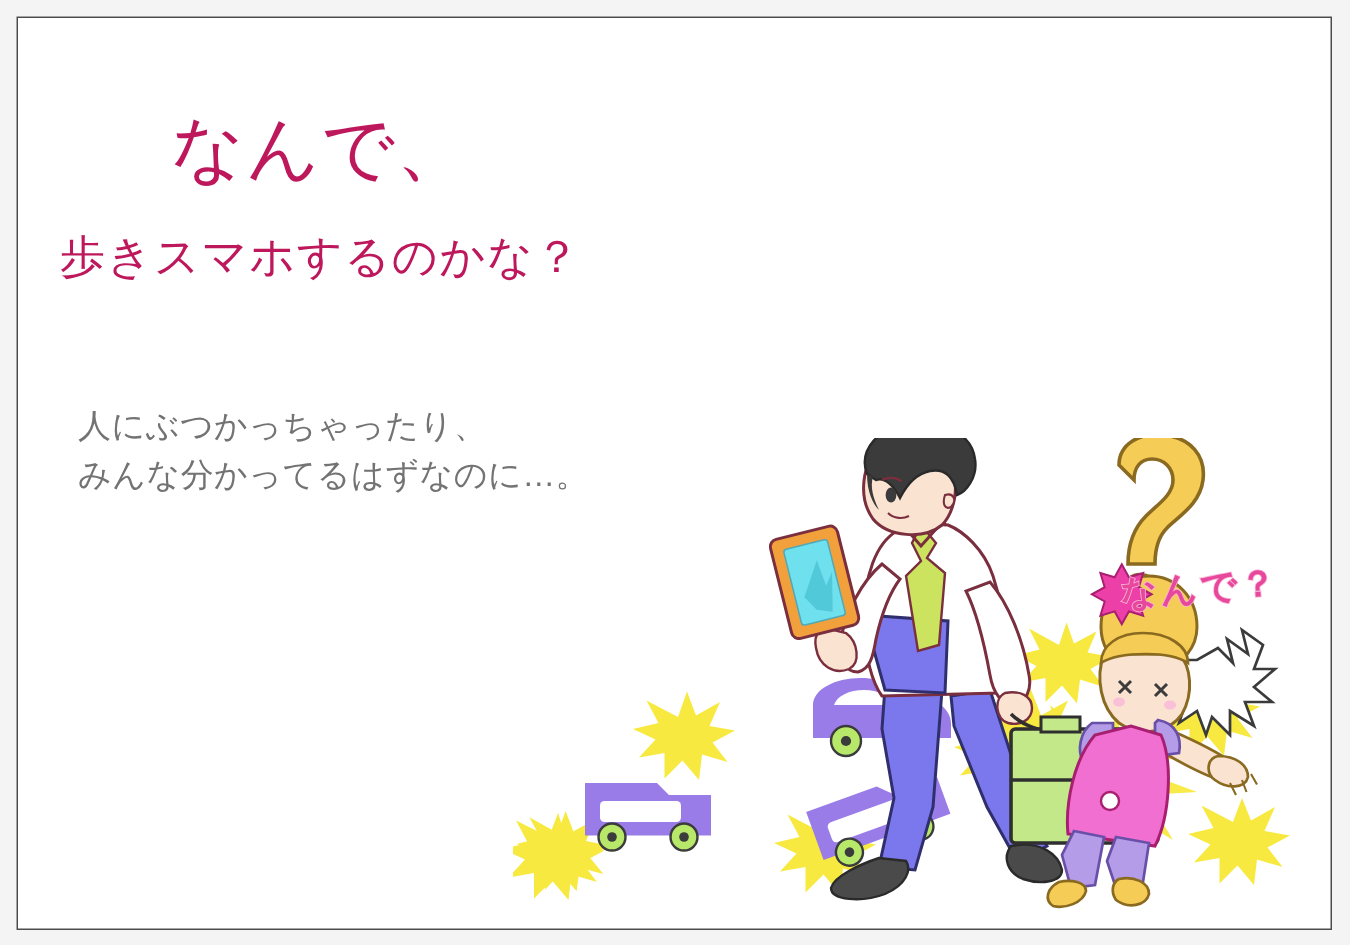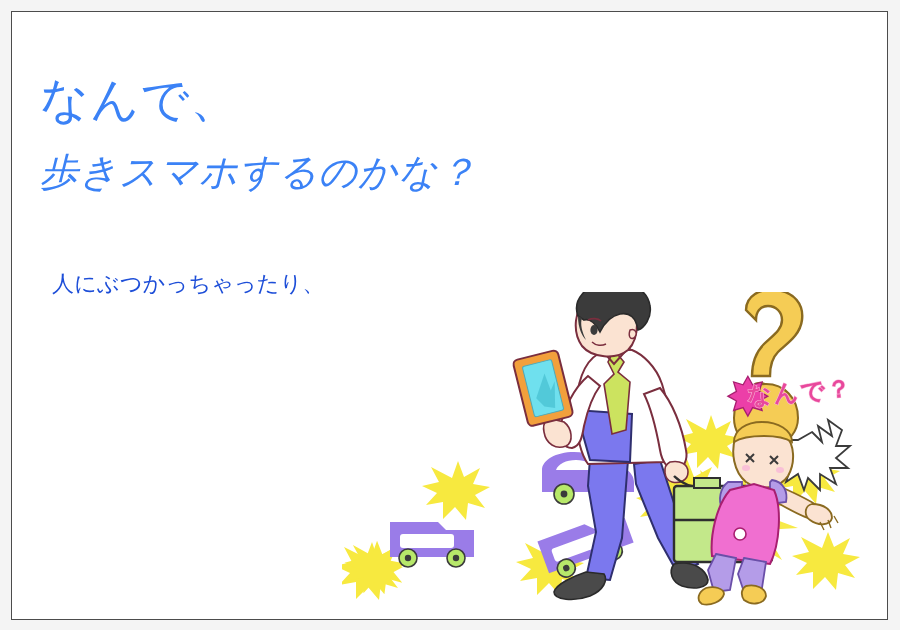--- a/index.html
+++ b/index.html
@@ -31,37 +31,38 @@
     border: 1.5px solid #4c4c4c;
     box-sizing: border-box;
     overflow: hidden;
   }
 
   
   #heading-block {
     position: absolute;
     left: 28px;
     top: 52px;
-    color: #3b82f6;
+    color: #be185d;
+    text-align: center;
   }
   .heading-line {
     font-size: 47px;
     line-height: 72px;
     letter-spacing: 1px;
     font-weight: 500;
     white-space: nowrap;
   }
   #heading-line-1 { font-size: 48px; }
-  #heading-line-2 { font-size: 38px; font-style: italic; }
+  #heading-line-2 { font-size: 30px; }
 
   #body-block {
     position: absolute;
     left: 40px;
     top: 255px;
-    color: #1d4ed8;
+    color: #737373;
   }
   .body-line {
     font-size: 22px;
     line-height: 33px;
     letter-spacing: 0.3px;
     white-space: nowrap;
   }
 
   
   #illustration {
@@ -93,20 +94,21 @@
 <div id="slide-root">
   <div id="slide-frame">
 
     <div id="heading-block">
       <div class="heading-line" id="heading-line-1">なんで、</div>
       <div class="heading-line" id="heading-line-2">歩きスマホするのかな？</div>
     </div>
 
     <div id="body-block">
       <div class="body-line">人にぶつかっちゃったり、</div>
+      <div class="body-line">みんな分かってるはずなのに…。</div>
     </div>
 
     <div id="illustration">
 
       <svg width="545" height="320" viewBox="0 0 545 320">
 
         <g>
           <path d="M392 210 L404 180 L404 206 L428 184 L418 212 L452 204
                    L424 224 L456 236 L422 238 L440 268 L410 250 L408 282
                    L392 254 L374 280 L372 248 L344 264 L358 236 L326 234

